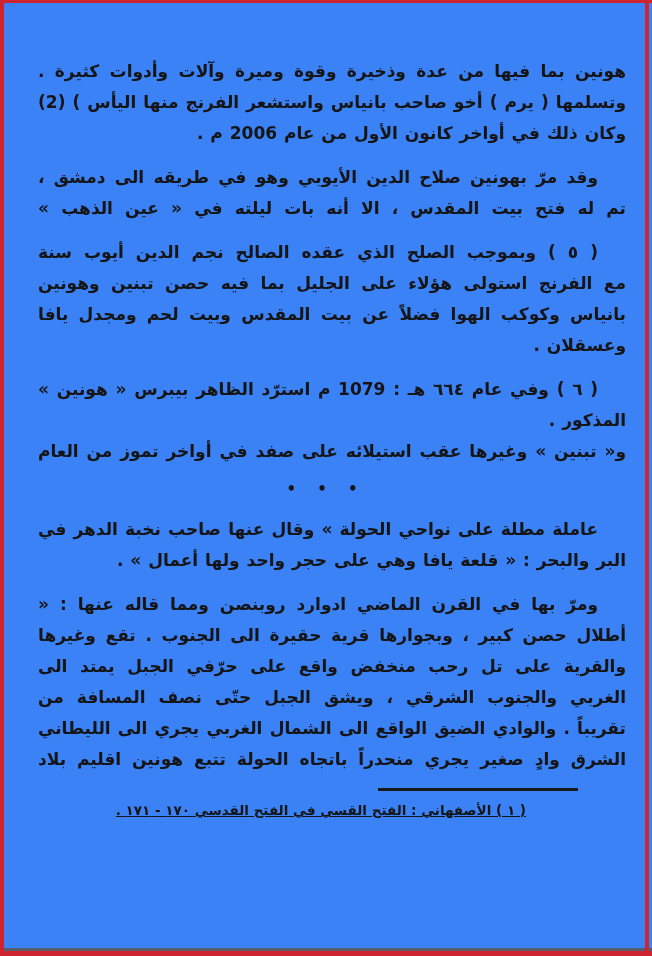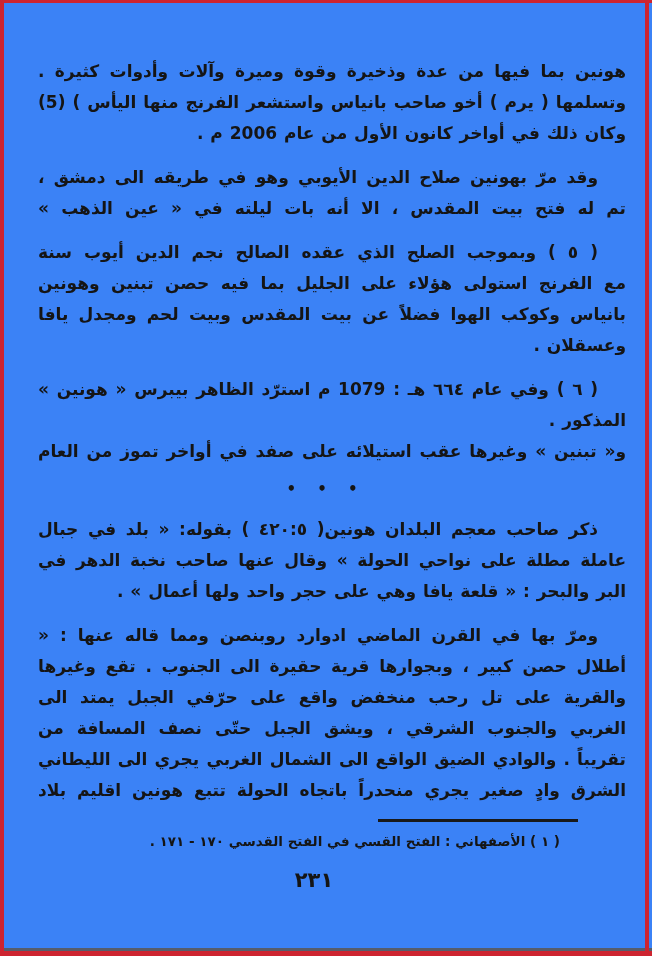--- a/index.html
+++ b/index.html
@@ -43,24 +43,25 @@
     letter-spacing:0;
   }
 
   .footnote-rule{
     margin-top:10px;
     width:200px;height:3px;background:#191919;
     margin-right:48px;
   }
   .footnote{
     margin-top:9px;
-    margin-right:66px;
+    margin-right:100px;
     font-size:13.5px;line-height:21px;
     text-align:right;
     font-weight:700;
+    text-decoration:underline;
   }
   .pageno{
     margin-top:16px;
     text-align:center;
     transform:translateX(-18px);
     font-size:21px;
     font-weight:700;
     letter-spacing:1px;
   }
 </style>
@@ -70,21 +71,21 @@
 <div class="page">
   <div class="b-top"></div>
   <div class="b-left"></div>
   <div class="b-right"></div>
   <div class="b-bottom-dark"></div>
   <div class="b-bottom-red"></div>
 
   <div class="content">
     <div class="para">
         <div class="tline">هونين بما فيها من عدة وذخيرة وقوة وميرة وآلات وأدوات كثيرة .</div>
-        <div class="tline">وتسلمها ( يرم ) أخو صاحب بانياس واستشعر الفرنج منها اليأس ) (5)</div>
+        <div class="tline">وتسلمها ( يرم ) أخو صاحب بانياس واستشعر الفرنج منها اليأس ) (2)</div>
         <div class="tline last">وكان ذلك في أواخر كانون الأول من عام 2006 م .</div>
       </div>
 
     <div class="para indent">
         <div class="tline">وقد مرّ بهونين صلاح الدين الأيوبي وهو في طريقه الى دمشق ، بعد أن</div>
         <div class="tline last">تم له فتح بيت المقدس ، الا أنه بات ليلته في « عين الذهب » المجاورة .</div>
       </div>
 
     <div class="para indent">
         <div class="tline">( ٥ ) وبموجب الصلح الذي عقده الصالح نجم الدين أيوب سنة ١٢٤٠م</div>
@@ -95,33 +96,31 @@
 
     <div class="para indent">
         <div class="tline">( ٦ ) وفي عام ٦٦٤ هـ : 1079 م استرّد الظاهر بيبرس « هونين »</div>
         <div class="tline last">المذكور .</div>
         <div class="tline">و« تبنين » وغيرها عقب استيلائه على صفد في أواخر تموز من العام</div>
       </div>
 
     <div class="dots">• • •</div>
 
     <div class="para indent">
-        <div class="tline">ذكر صاحب معجم البلدان هونين( ٤٢٠:٥ ) بقوله: « بلد في جبال</div>
         <div class="tline">عاملة مطلة على نواحي الحولة » وقال عنها صاحب نخبة الدهر في عجائب</div>
         <div class="tline last">البر والبحر : « قلعة يافا وهي على حجر واحد ولها أعمال » .</div>
       </div>
 
     <div class="para indent">
         <div class="tline">ومرّ بها في القرن الماضي ادوارد روبنصن ومما قاله عنها : « شاهدنا</div>
         <div class="tline">أطلال حصن كبير ، وبجوارها قرية حقيرة الى الجنوب . تقع وغيرها</div>
         <div class="tline">والقرية على تل رحب منخفض واقع على حرّفي الجبل يمتد الى الشمال</div>
         <div class="tline">الغربي والجنوب الشرقي ، ويشق الجبل حتّى نصف المسافة من أسفله</div>
         <div class="tline">تقريباً . والوادي الضيق الواقع الى الشمال الغربي يجري الى الليطاني . وفي</div>
         <div class="tline">الشرق وادٍ صغير يجري منحدراً باتجاه الحولة تتبع هونين اقليم بلاد</div>
       </div>
 
     <div class="footnote-rule"></div>
 
     <div class="footnote">( ١ ) الأصفهاني : الفتح القسي في الفتح القدسي ١٧٠ - ١٧١ .</div>
 
-    <div class="pageno">٢٣١</div>
   </div>
 </div>
 
 </body></html>

